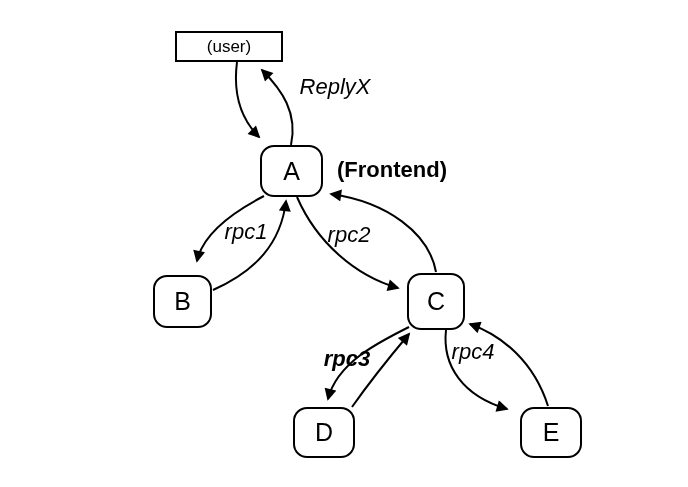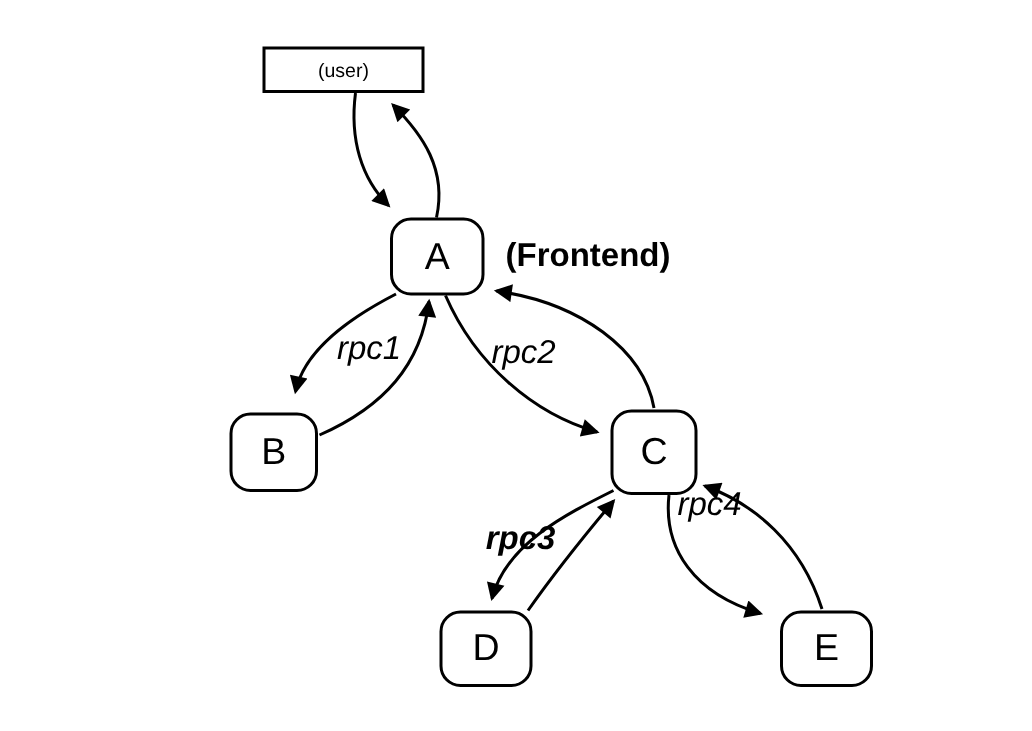--- a/index.html
+++ b/index.html
@@ -30,21 +30,21 @@
     border-radius: 14px;
     display: flex;
     align-items: center;
     justify-content: center;
     font-size: 25px;
     line-height: 1;
   }
   .node.rect {
     border-radius: 0;
     border-width: 2px;
-    font-size: 13px;
+    font-size: 17px;
   }
   .lbl {
     position: absolute;
     transform: translate(-50%, -50%);
     white-space: nowrap;
     line-height: 1;
   }
   .lbl.edge-lbl {
     font-style: italic;
     font-size: 22px;
@@ -94,20 +94,21 @@
   </div>
 
   <div class="node" style="left:293px; top:407px; width:62px; height:51px;">
     <span>D</span>
   </div>
 
   <div class="node" style="left:520px; top:407px; width:62px; height:51px;">
     <span>E</span>
   </div>
 
+  <div class="lbl edge-lbl" style="left:335px; top:87px;">ReplyX</div>
   <div class="lbl edge-lbl" style="left:246px; top:232px;">rpc1</div>
   <div class="lbl edge-lbl" style="left:349px; top:235px;">rpc2</div>
   <div class="lbl edge-lbl" style="left:347px; top:359px;font-weight:bold;">rpc3</div>
-  <div class="lbl edge-lbl" style="left:473px; top:336px;">rpc4</div>
+  <div class="lbl edge-lbl" style="left:473px; top:352px;">rpc4</div>
 
   <div class="lbl tier-lbl" style="left:392px; top:170px;">(Frontend)</div>
 
 </div>
 
 </body></html>

